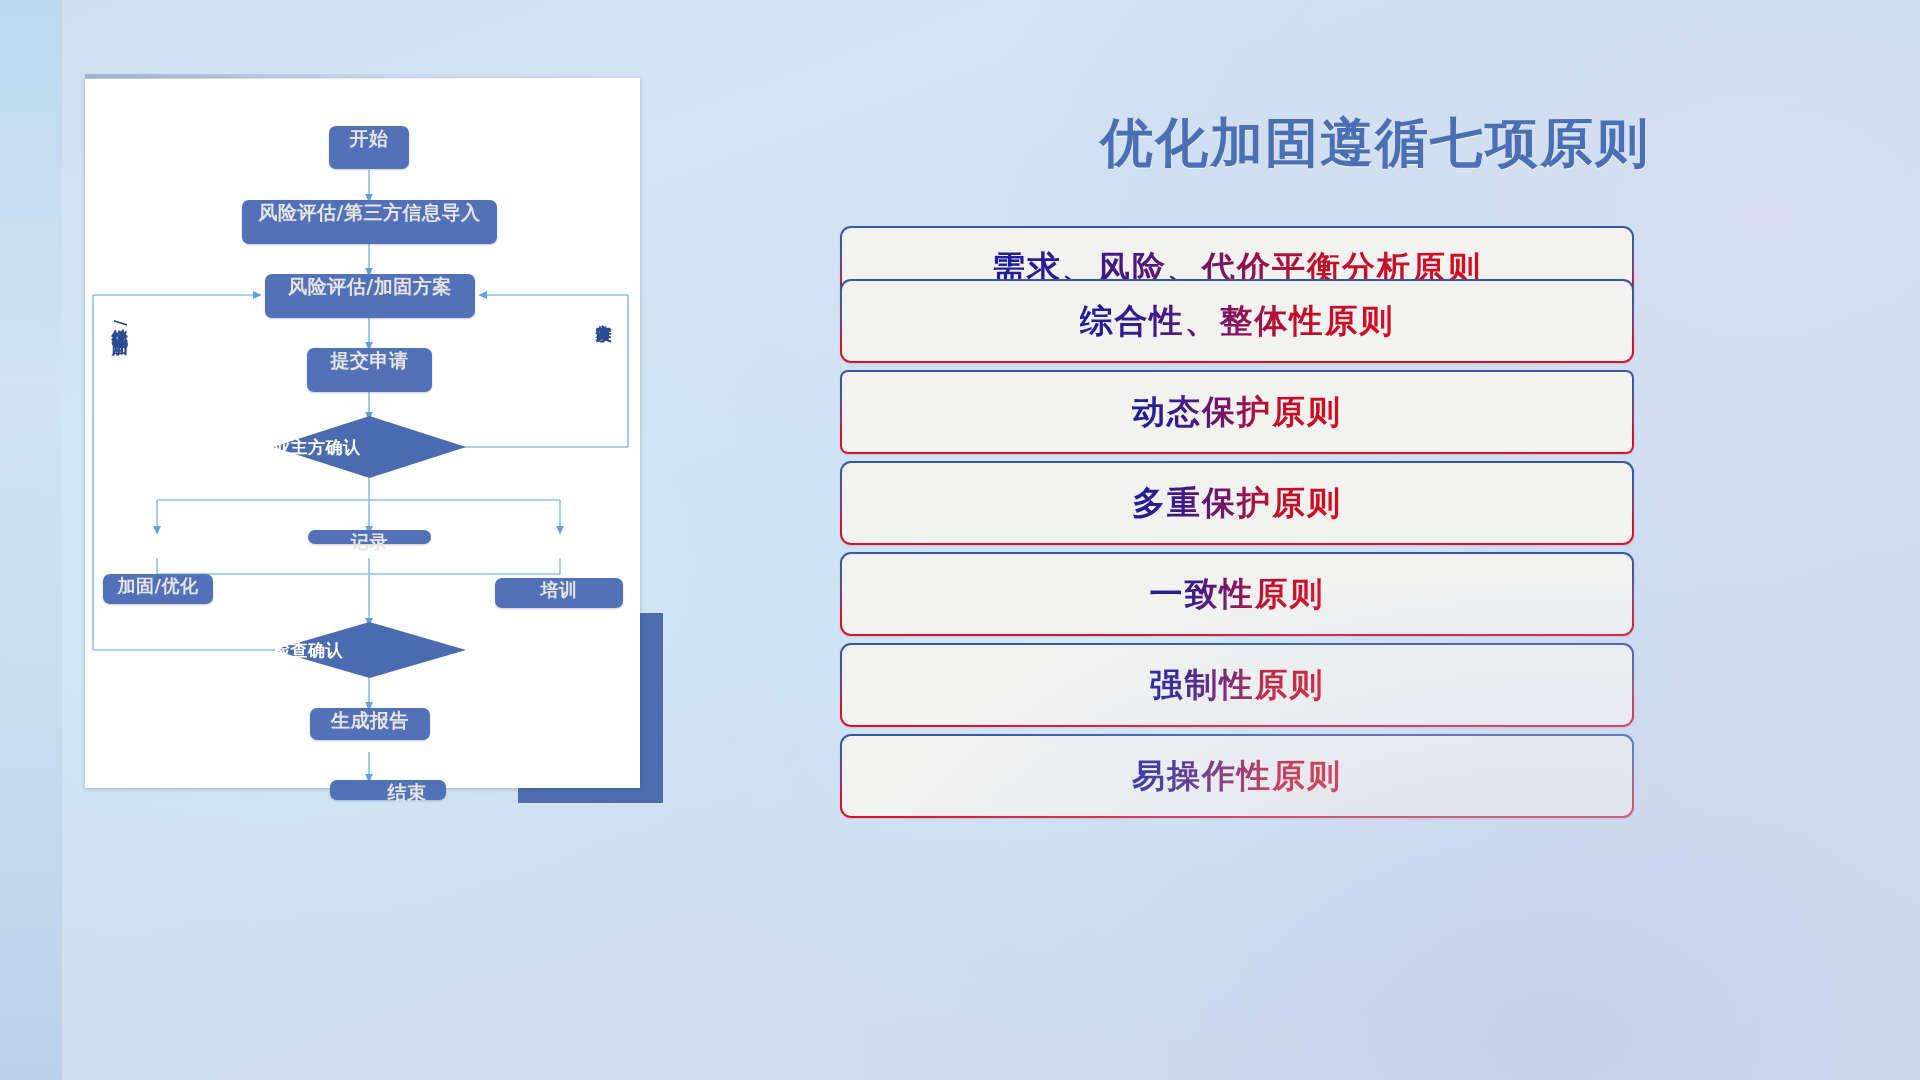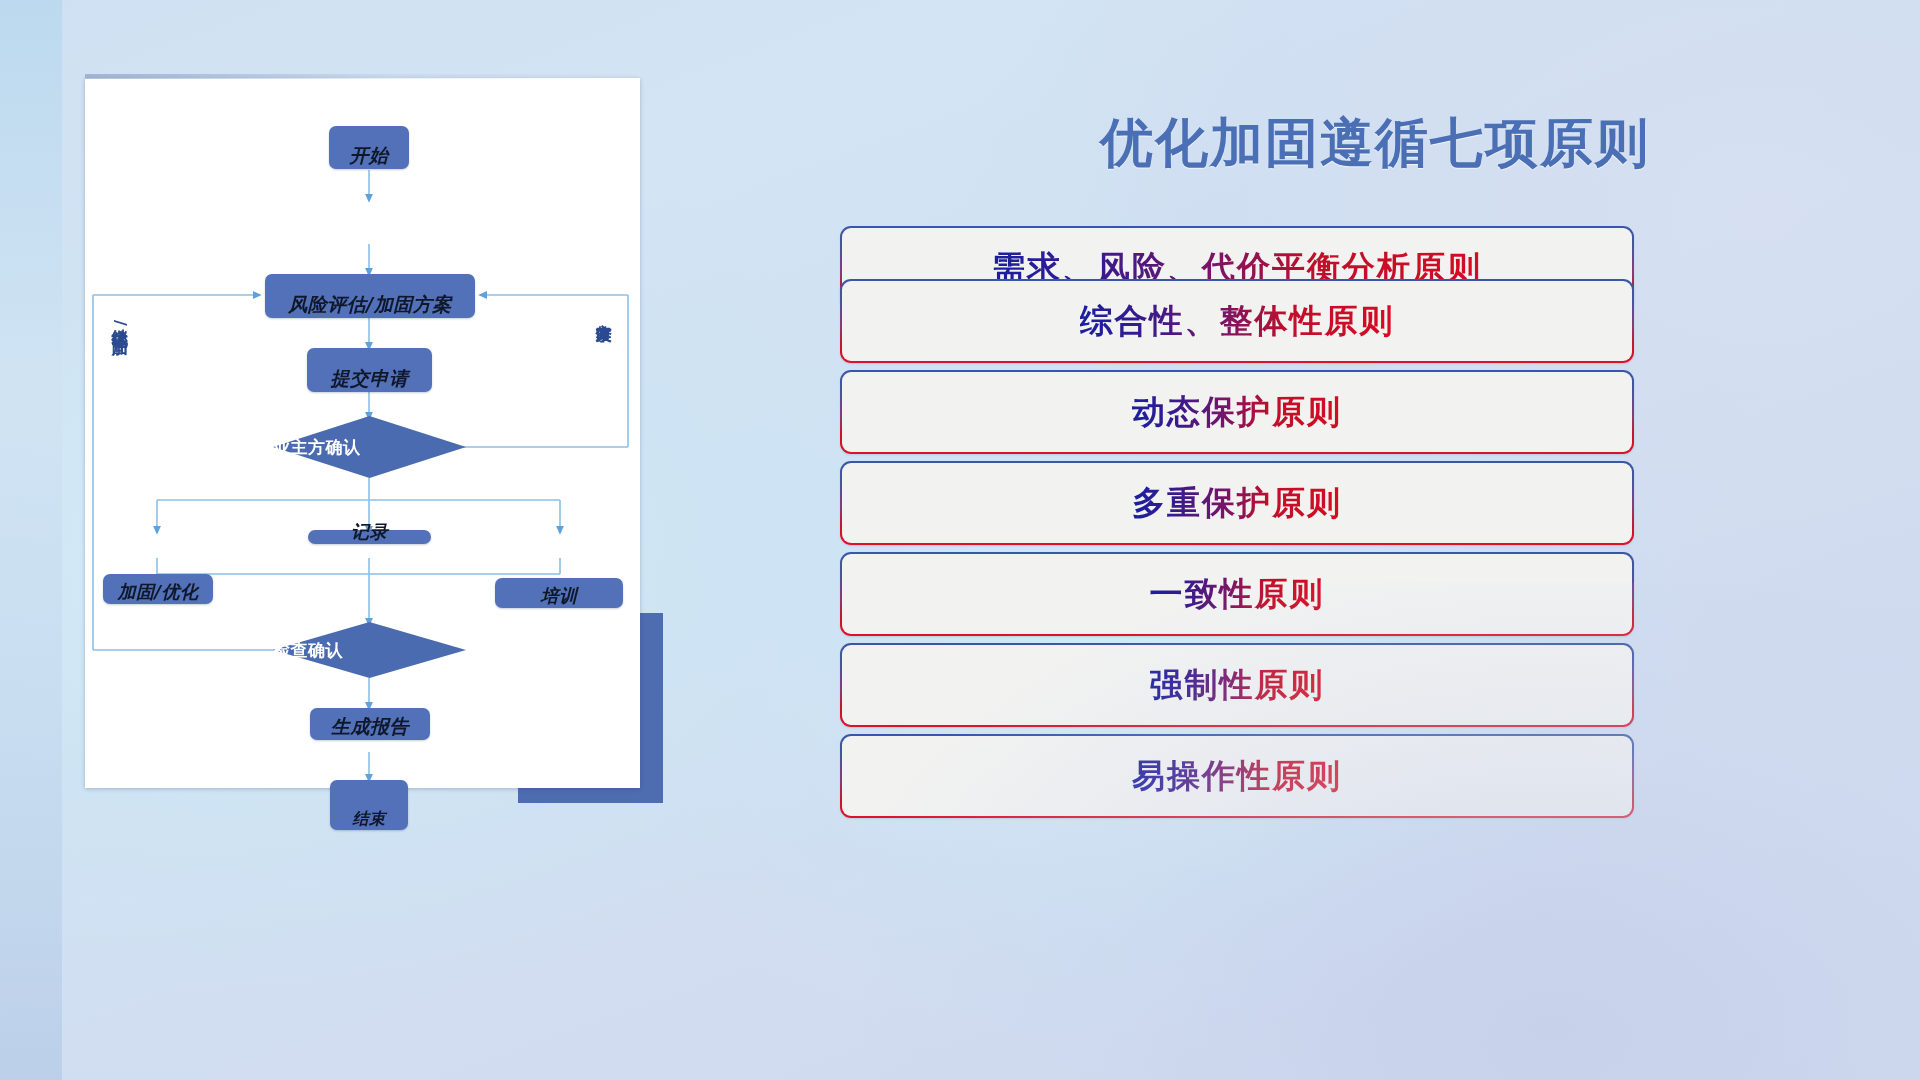--- a/index.html
+++ b/index.html
@@ -43,27 +43,26 @@
     position:absolute;left:85px;top:74px;width:555px;height:5px;
     background:linear-gradient(90deg,rgba(120,145,185,.55),rgba(180,198,225,.25) 55%,rgba(255,255,255,0));
   }
 
   #flow{position:absolute;left:85px;top:78px;width:555px;height:710px;}
 
   .node{
     position:absolute;
     background:#5271b8;
     border-radius:7px;
-    color:#0f172a;
+    color:#e5e5e5;
     font-weight:bold;
-    display:flex;align-items:flex-end;justify-content:center;
+    display:flex;align-items:flex-start;justify-content:center;
     letter-spacing:.5px;
     box-shadow:0 1px 2px rgba(40,60,110,.25);
     white-space:nowrap;
-    font-style:italic;
   }
   .diamond-wrap{position:absolute;}
   .diamond-wrap svg{position:absolute;left:0;top:0;}
   .diamond-label{
     position:absolute;inset:0;
     display:flex;align-items:center;
     color:#ffffff;font-weight:bold;letter-spacing:.5px;white-space:nowrap;
   }
 
   .vlabel{
@@ -155,20 +154,23 @@
         <line x1="350" y1="369" x2="543" y2="369"></line>
         <line x1="543" y1="369" x2="543" y2="217"></line>
         <line x1="543" y1="217" x2="398" y2="217" marker-end="url(#ah)"></line>
       </g>
     </svg>
 
     <div class="node" style="left:244px;top:48px;width:80px;height:43px;font-size:19px;">
       <span>开始</span>
     </div>
 
+    <div class="node" style="left:157px;top:122px;width:255px;height:44px;font-size:19px;">
+      <span>风险评估/第三方信息导入</span>
+    </div>
 
     <div class="node" style="left:180px;top:196px;width:210px;height:44px;font-size:19px;">
       <span>风险评估/加固方案</span>
     </div>
 
     <div class="node" style="left:222px;top:270px;width:125px;height:44px;font-size:19px;">
       <span>提交申请</span>
     </div>
 
     <div class="diamond-wrap" style="left:188px;top:338px;width:193px;height:62px;">
@@ -199,40 +201,40 @@
       </svg>
       <div class="diamond-label" style="font-size:17px;">
         <span>检查确认</span>
       </div>
     </div>
 
     <div class="node" style="left:225px;top:630px;width:120px;height:32px;font-size:19px;">
       <span>生成报告</span>
     </div>
 
-    <div class="node" style="left:245px;top:702px;width:78px;height:50px;font-size:16px;">
+    <div class="node" style="left:245px;top:702px;width:78px;height:20px;font-size:19px;padding-left:38px;">
       <span>结束</span>
     </div>
 
     <div class="vlabel" style="left:26px;top:238px;font-size:16px;height:130px;">继续优化/加固</div>
 
     <div class="vlabel" style="left:510px;top:232px;font-size:16px;height:96px;">方案修改</div>
   </div>
 
   <div id="right-panel">
 
     <div id="deck-title">优化加固遵循七项原则</div>
 
     <div class="principle" style="top:188px;margin-top:38px;">
       <span class="principle-text">需求、风险、代价平衡分析原则</span>
     </div>
     <div class="principle" style="top:279px;">
       <span class="principle-text">综合性、整体性原则</span>
     </div>
-    <div class="principle" style="top:370px;">
+    <div class="principle" style="top:370px;border-radius:8px;">
       <span class="principle-text">动态保护原则</span>
     </div>
     <div class="principle" style="top:461px;">
       <span class="principle-text">多重保护原则</span>
     </div>
     <div class="principle" style="top:552px;">
       <span class="principle-text">一致性原则</span>
     </div>
     <div class="principle" style="top:643px;">
       <span class="principle-text">强制性原则</span>

